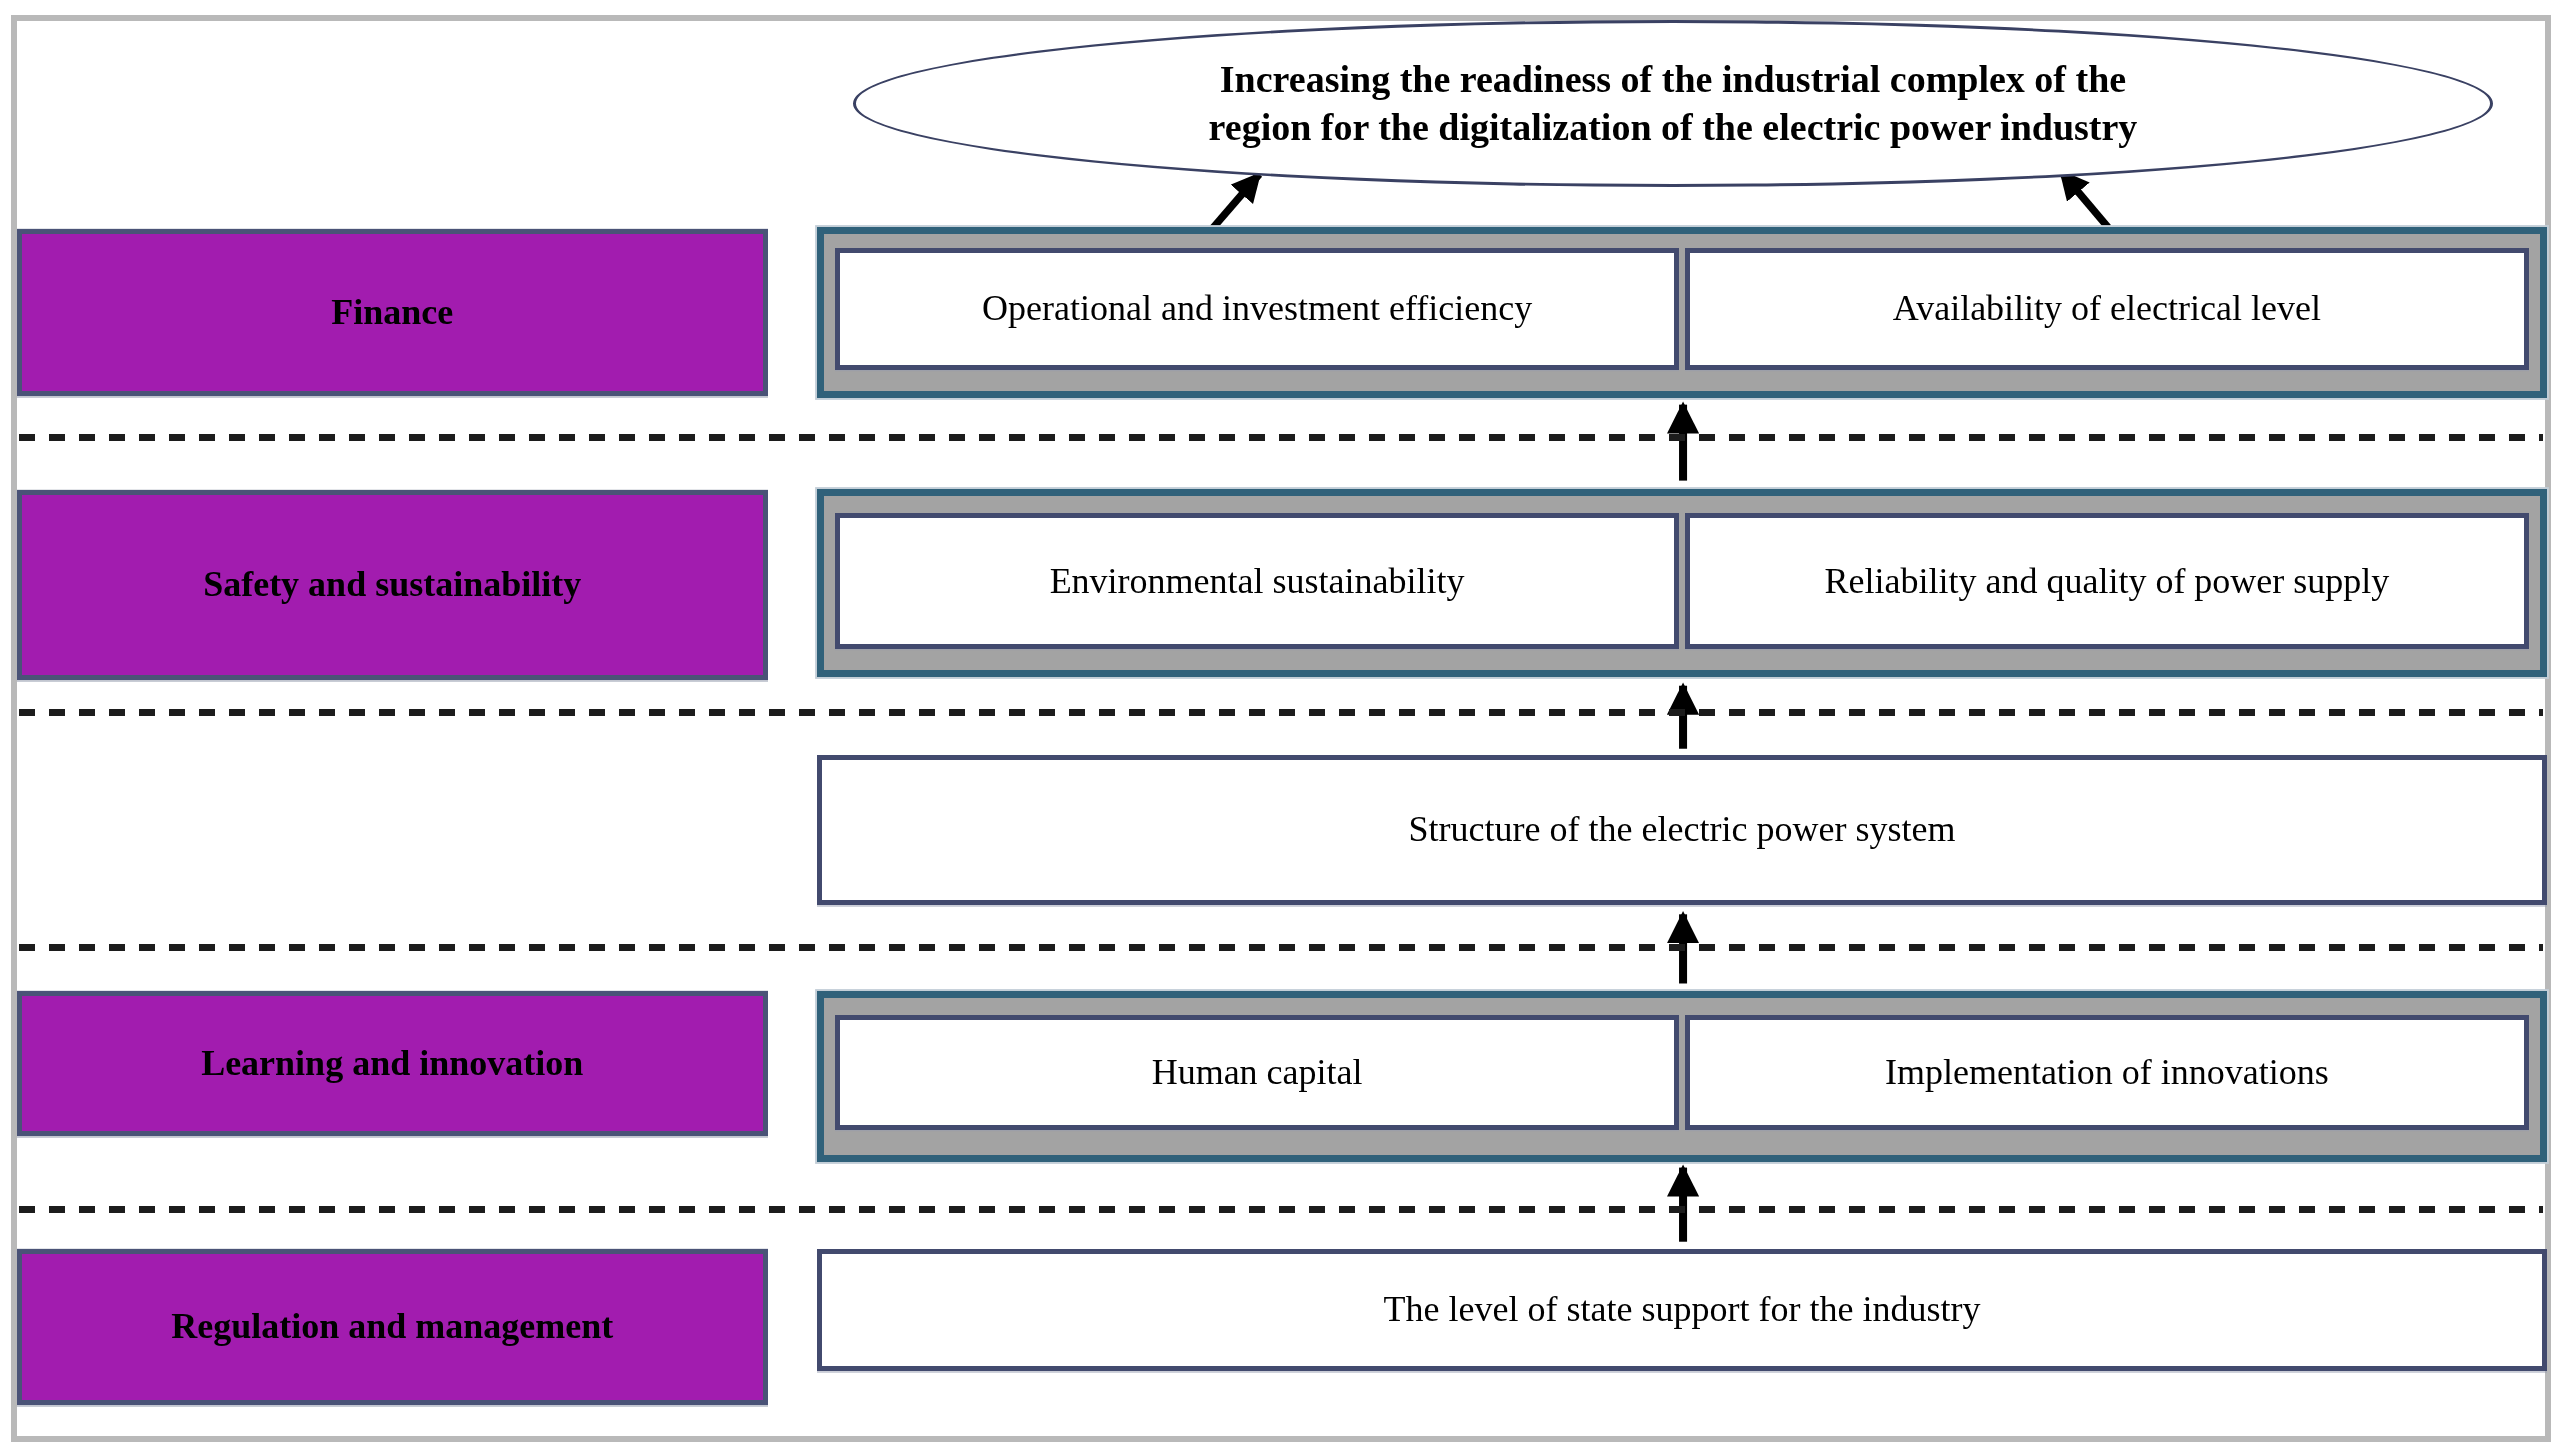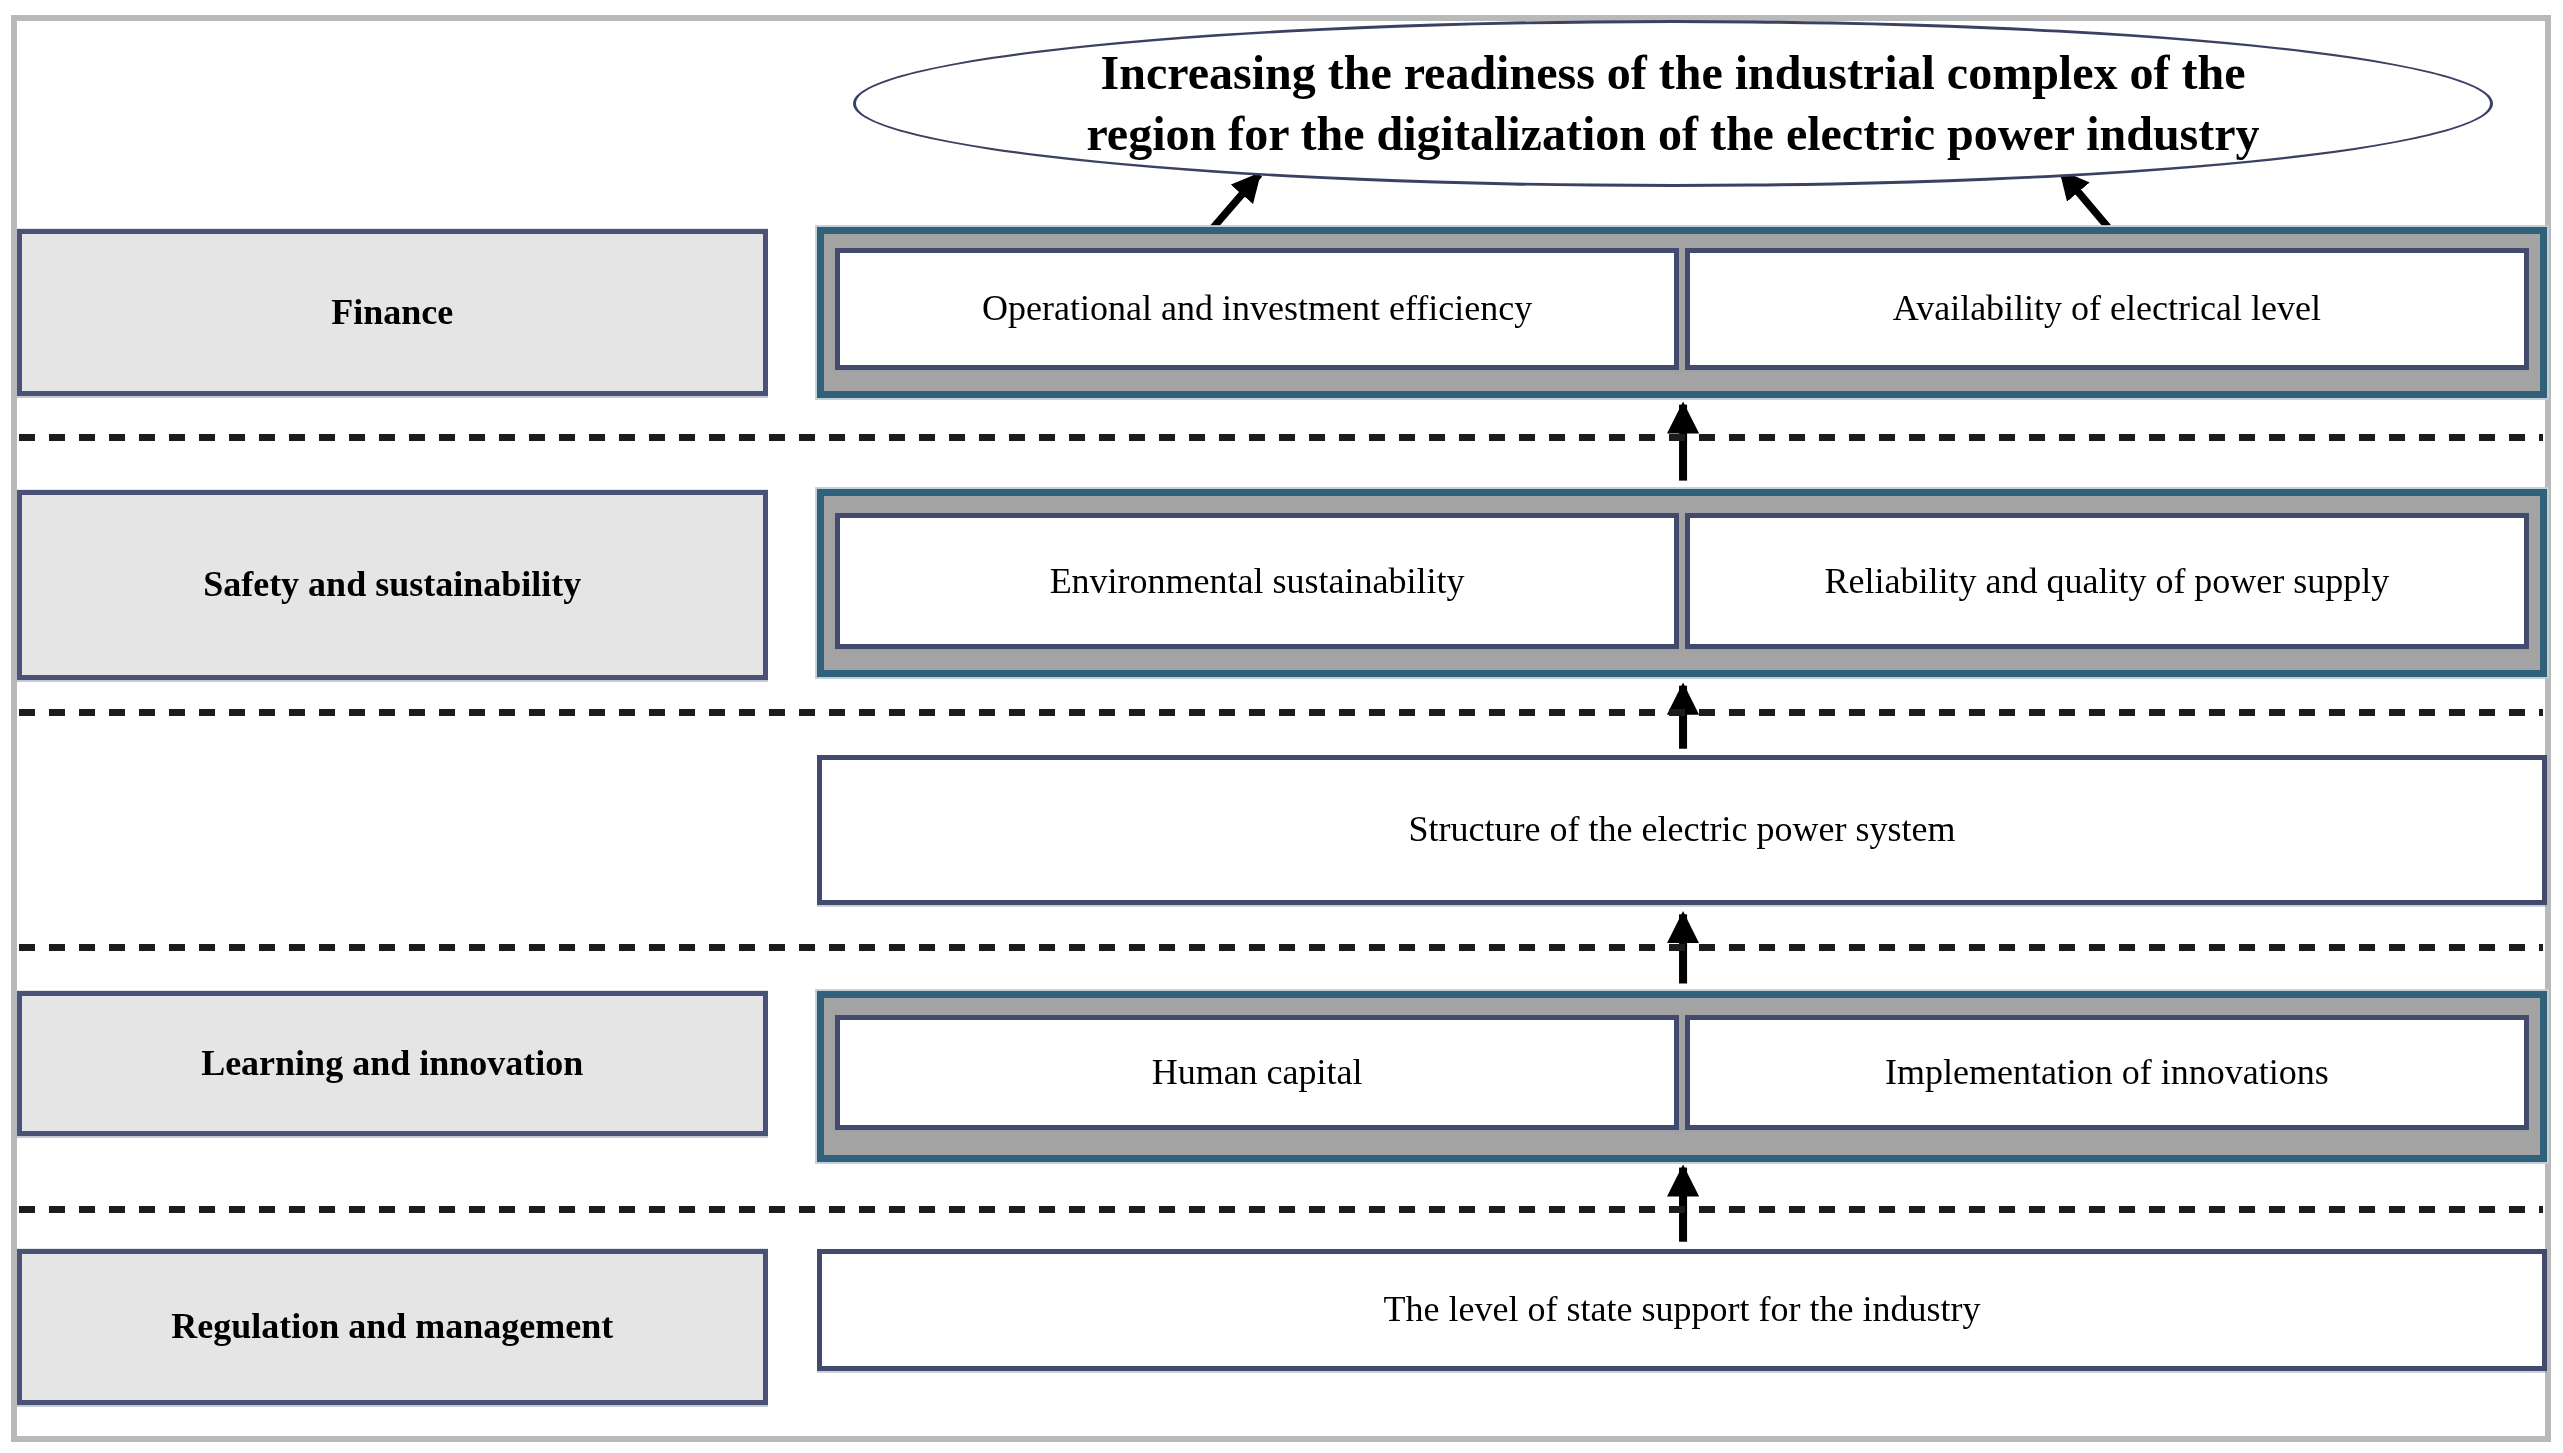--- a/index.html
+++ b/index.html
@@ -15,29 +15,29 @@
     position:absolute;left:11px;top:15px;right:12.4px;bottom:11px;
     border:6.8px solid var(--c-frame,#b9b9b9);
     pointer-events:none;
   }
   
   .goal{
     position:absolute;left:853px;top:20px;width:1634px;height:161px;
     border:3.1px solid var(--c-ellipse,#3a4163);
     border-radius:50%;
     display:flex;flex-direction:column;align-items:center;justify-content:center;
-    text-align:center;font-weight:bold;font-size:48px;line-height:1.26;
+    text-align:center;font-weight:bold;font-size:38px;line-height:1.26;
     background:#fff;
   }
   
   .cat{
     position:absolute;left:16.7px;width:751px;
     border:5px solid var(--c-slate,#4a5377);
     box-shadow:0 1.9px 0 rgba(120,128,150,.45), 0 -0.6px 0 rgba(120,128,150,.35);
-    background:#e5e5e5;
+    background:#a21caf;
     display:flex;align-items:center;justify-content:center;
     text-align:center;font-weight:bold;font-size:36px;line-height:1.22;
     padding:0 25px;box-sizing:border-box;
   }
   .cat.finance   {top:229px;height:167px;}
   .cat.safety    {top:490px;height:190px;}
   .cat.generation{top:755px;height:151px;}
   .cat.learning  {top:991px;height:145px;}
   .cat.regulation{top:1249px;height:156px;}
   

